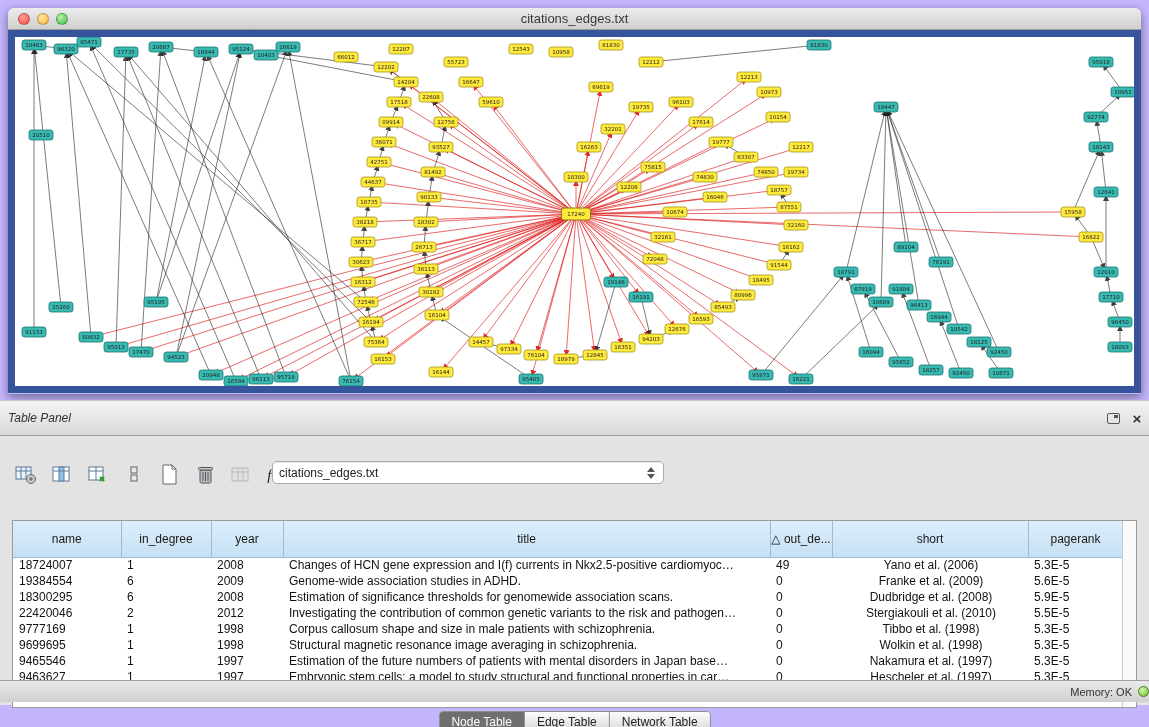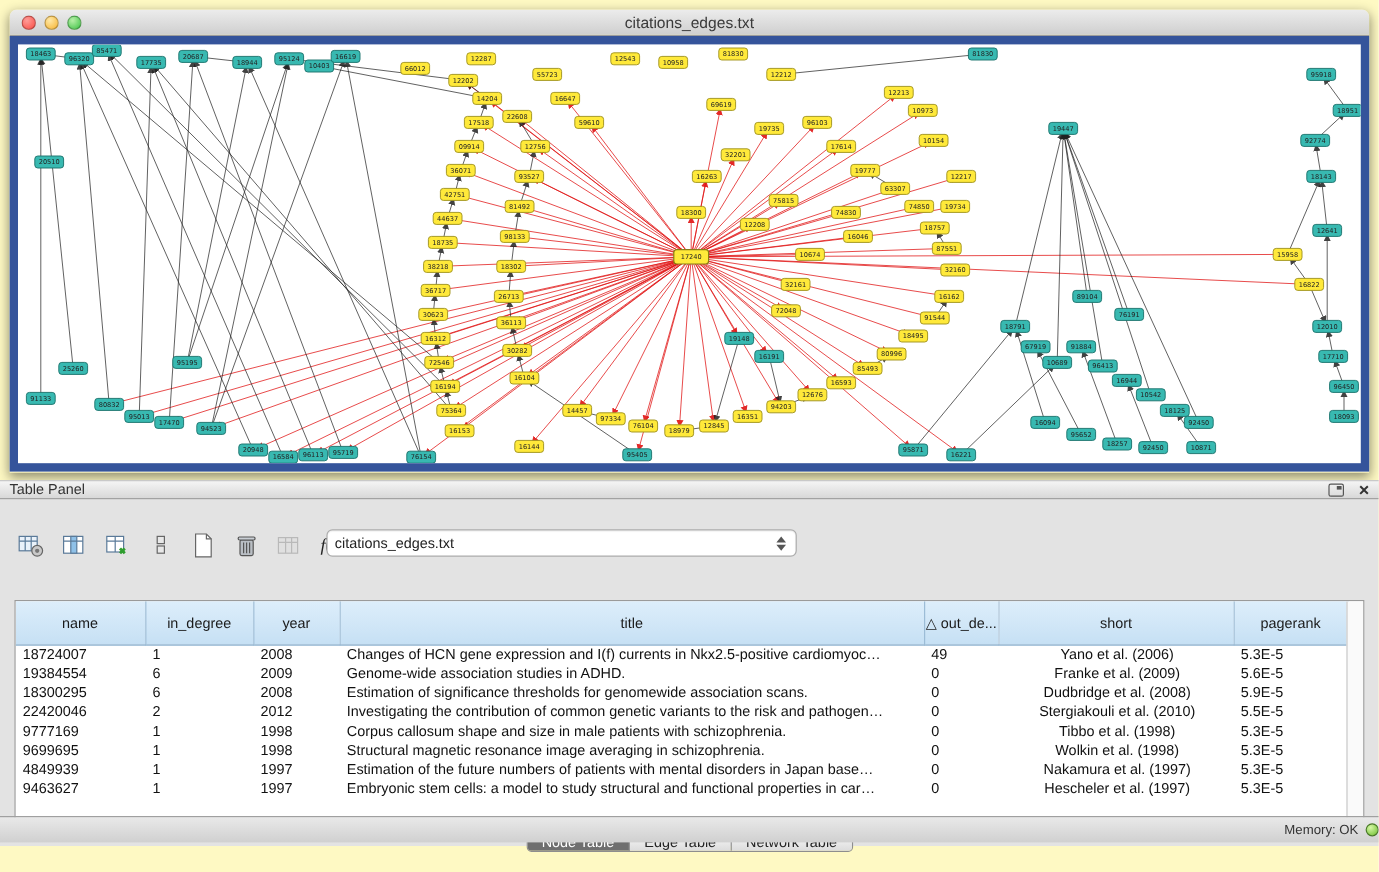--- a/index.html
+++ b/index.html
@@ -1,17 +1,17 @@
 <!DOCTYPE html>
 <html><head>
 <meta charset="utf-8">
 <style>
   * { margin:0; padding:0; box-sizing:border-box; }
   html,body { width:1149px; height:727px; font-family:"Liberation Sans", sans-serif; }
-  .stage { position:relative; width:1149px; height:727px; background:#fef9c3; overflow:hidden; }
+  .stage { position:relative; width:1149px; height:727px; background:#c4b5fd; overflow:hidden; }
 
   
   .net-window { position:absolute; left:8px; top:8px; width:1133px; height:386px;
     border-radius:6px 6px 0 0; box-shadow:0 3px 10px rgba(0,0,0,.45); }
   .titlebar { height:22px; background:linear-gradient(#ececec,#cfcfcf);
     border-bottom:1px solid #9c9c9c; border-radius:6px 6px 0 0; position:relative; }
   .traffic { position:absolute; left:10px; top:5px; display:flex; gap:7px; }
   .light { width:12px; height:12px; border-radius:50%; display:inline-block; border:1px solid rgba(0,0,0,.25); }
   .light.red { background:radial-gradient(circle at 35% 30%, #ff9d99, #f94d44); }
   .light.yellow { background:radial-gradient(circle at 35% 30%, #ffe9a8, #f7b32f); }
@@ -22,23 +22,23 @@
 
   .red-edge { stroke:#e01212; stroke-width:0.7; opacity:0.9; }
   .black-edge { stroke:#222; stroke-width:0.7; opacity:0.85; }
   .node-rect.y { fill:#ffe93a; stroke:#a29420; stroke-width:0.8; }
   .node-rect.t { fill:#38b9b1; stroke:#1d756f; stroke-width:0.8; }
   .node-rect.hub { fill:#ffe93a; stroke:#8a7d14; stroke-width:1; }
   .node-label { font-size:5.5px; fill:#222; text-anchor:middle; font-family:"DejaVu Sans", sans-serif; }
 
   
   .table-panel { position:absolute; left:0; top:400px; width:1149px; height:305px; background:#e3e3e3; }
-  .panel-header { height:16px; background:linear-gradient(#f5f5f5,#d8d8d8);
+  .panel-header { height:36px; background:linear-gradient(#f5f5f5,#d8d8d8);
     border-top:1px solid #c9c9c9; border-bottom:1px solid #a2a2a2;
-    display:flex; align-items:center; padding:0 8px; }
+    display:flex; align-items:center; padding:0 8px;font-style:italic; }
   .panel-title { font-size:12px; color:#333; flex:1; }
   .panel-hdr-icons { display:flex; align-items:center; gap:12px; }
   .float-icon { width:13px; height:11px; border:1.5px solid #555; border-radius:2px; position:relative; cursor:pointer; }
   .float-icon::after { content:""; position:absolute; right:1px; top:1px; width:4px; height:3px; background:#555; }
   .close-x { font-size:15px; font-weight:bold; color:#333; line-height:13px; cursor:pointer; }
 
   .panel-body { position:relative; height:283px; }
 
   .toolbar { position:absolute; left:14px; top:22px; height:34px; display:flex; align-items:center; gap:12px; }
   .tb-icon { width:24px; height:24px; display:flex; align-items:center; justify-content:center; cursor:pointer; }
@@ -953,21 +953,21 @@
               <tr>
                 <td>9699695</td>
                 <td>1</td>
                 <td>1998</td>
                 <td>Structural magnetic resonance image averaging in schizophrenia.</td>
                 <td>0</td>
                 <td class="center">Wolkin et al. (1998)</td>
                 <td>5.3E-5</td>
               </tr>
               <tr>
-                <td>4849939</td>
+                <td>9465546</td>
                 <td>1</td>
                 <td>1997</td>
                 <td>Estimation of the future numbers of patients with mental disorders in Japan base…</td>
                 <td>0</td>
                 <td class="center">Nakamura et al. (1997)</td>
                 <td>5.3E-5</td>
               </tr>
               <tr>
                 <td>9463627</td>
                 <td>1</td>

